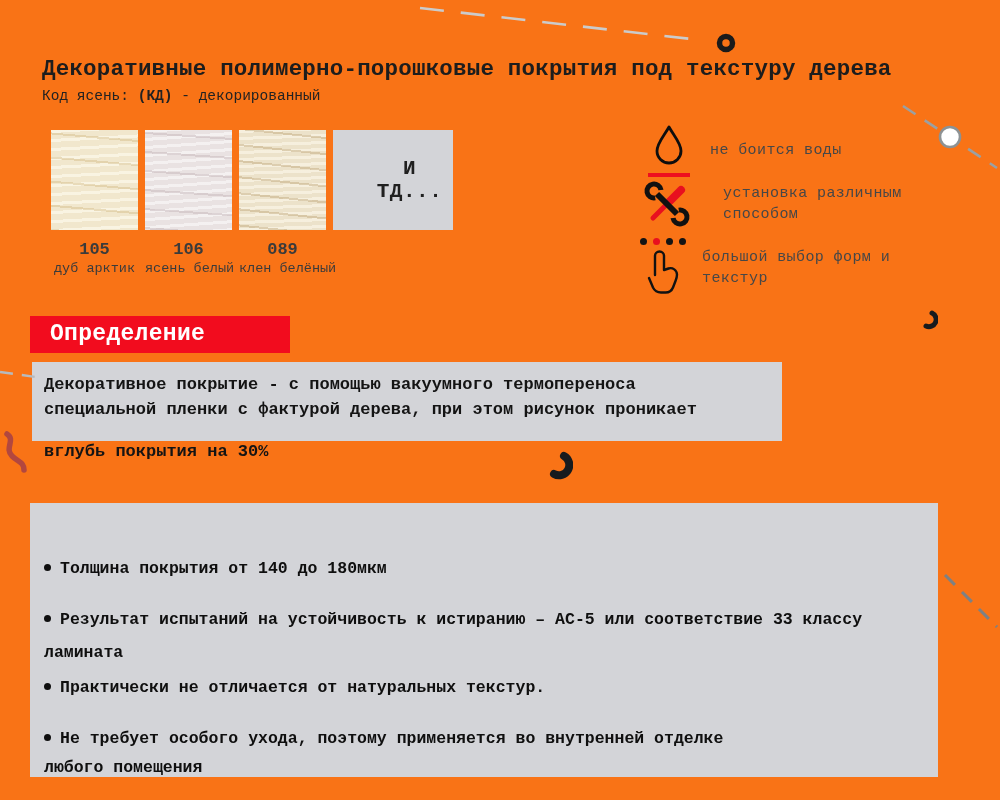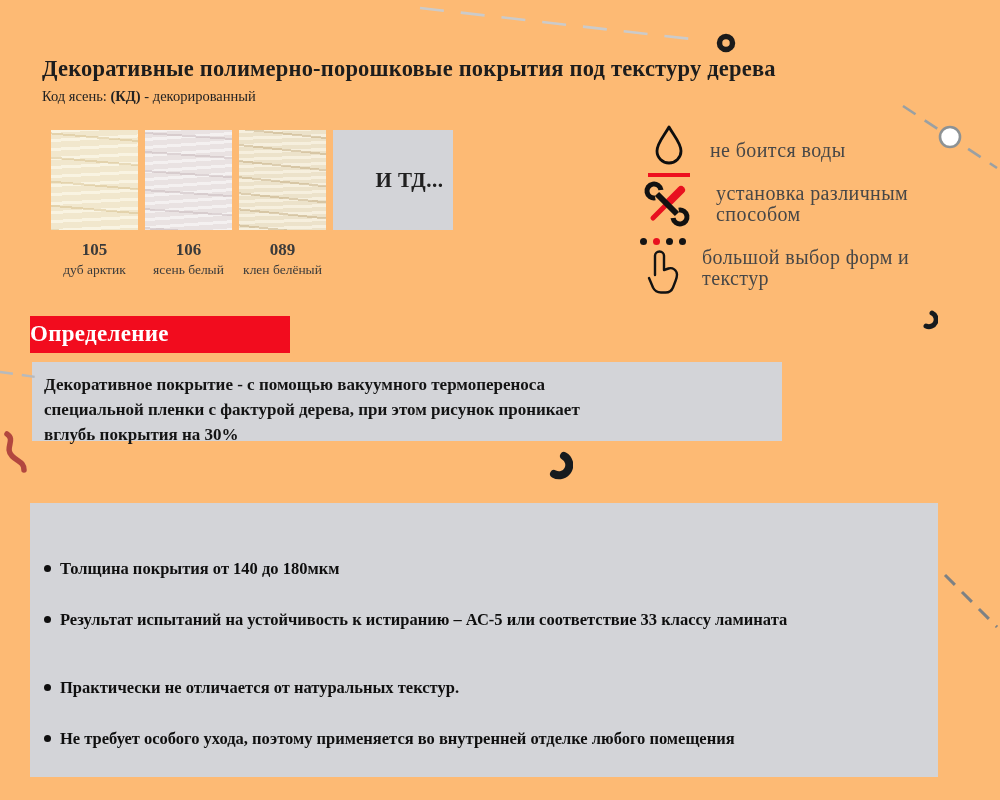--- a/index.html
+++ b/index.html
@@ -1,17 +1,17 @@
 <!DOCTYPE html>
 <html><head>
 <meta charset="utf-8">
 <style>
   html,body{margin:0;padding:0;background:#fff;}
-  .page{position:relative;width:1000px;height:800px;background:#fdba74;overflow:hidden;
-        font-family:Liberation Serif, serif;color:#1e1e1e;}
+  .page{position:relative;width:1000px;height:800px;background:#f97316;overflow:hidden;
+        font-family:Liberation Mono, monospace;color:#1e1e1e;}
   .abs{position:absolute;}
 
   
   .title{left:42px;top:56px;font-size:22.5px;font-weight:800;letter-spacing:.2px;color:#1d1d1d;white-space:nowrap;}
   .subtitle{left:42px;top:88px;font-size:14.5px;color:#222;}
   .subtitle b{font-weight:800;}
 
   
   .swatch-row{left:51px;top:130px;display:flex;gap:7px;}
   .swatch-cell{width:87px;text-align:center;}
@@ -28,30 +28,30 @@
   .sw-085{background-color:#e9c158;background-image:
     repeating-linear-gradient(184deg, rgba(186,138,40,0) 0 6px, rgba(186,138,40,.5) 6px 8px, rgba(186,138,40,0) 8px 13px),
     repeating-linear-gradient(178deg, rgba(255,230,160,.4) 0 2px, rgba(255,230,160,0) 2px 6px);}
   .sw-etc{background:#d3d4d8;display:flex;align-items:center;justify-content:center;
     font-size:21px;font-weight:600;color:#202020;letter-spacing:.5px;padding-left:33px;}
   .sw-code{margin-top:10px;font-size:17px;font-weight:700;color:#3b3b3b;}
   .sw-name{margin-top:2px;font-size:13.5px;font-weight:500;color:#3b3b3b;white-space:nowrap;}
 
   
   .benefit{display:flex;align-items:center;}
-  .benefit-label{font-size:20px;line-height:21px;color:#474747;letter-spacing:.4px;}
+  .benefit-label{font-size:15px;line-height:21px;color:#474747;letter-spacing:.4px;}
   .icon-col{width:58px;display:flex;flex-direction:column;align-items:center;flex:none;}
   .drop-underline{width:42px;height:4px;background:#ee0f1f;margin-top:3px;}
   .dots{display:flex;gap:6px;margin-bottom:2px;}
   .dot{width:7px;height:7px;border-radius:50%;background:#141414;}
   .dot.red{background:#e8101f;}
 
   
   .sec-header{left:30px;width:260px;height:37px;background:#f20c1e;color:#fff;
-    font-size:23px;font-weight:700;line-height:36px;padding-left:0;box-sizing:border-box;letter-spacing:.3px;}
+    font-size:23px;font-weight:700;line-height:36px;padding-left:20px;box-sizing:border-box;letter-spacing:.3px;}
   
   .panel{background:#d3d4d8;}
   .def-panel{left:32px;top:353px;width:750px;height:79px;margin-top:9px;}
   .def-line{position:absolute;left:12px;font-size:17px;font-weight:700;color:#141414;white-space:nowrap;}
   .feat-panel{left:30px;top:503px;width:908px;height:274px;}
   .bullet{position:absolute;left:14px;font-size:16.5px;font-weight:700;color:#0f0f0f;margin-top:28px;}
   .bdot{display:inline-block;width:7px;height:7px;border-radius:50%;background:#0f0f0f;margin-right:9px;vertical-align:2px;}
 
   .decor{pointer-events:none;}
 </style>
@@ -109,21 +109,21 @@
   <div class="abs benefit" style="left:638px;top:180px;">
     <div class="icon-col">
       <svg width="48" height="48" viewBox="0 0 48 48">
         <line x1="10" y1="38" x2="25" y2="23" stroke="#e8101f" stroke-width="5" stroke-linecap="round"></line>
         <line x1="27" y1="21" x2="38" y2="10" stroke="#e8101f" stroke-width="8" stroke-linecap="round"></line>
         <line x1="14" y1="14" x2="34" y2="34" stroke="#111" stroke-width="6"></line>
         <circle cx="11" cy="11" r="7" fill="none" stroke="#111" stroke-width="5" stroke-dasharray="33 11" transform="rotate(80 11 11)"></circle>
         <circle cx="37" cy="37" r="7" fill="none" stroke="#111" stroke-width="5" stroke-dasharray="33 11" transform="rotate(-100 37 37)"></circle>
       </svg>
     </div>
-    <div class="benefit-label" style="margin-left:20px;max-width:215px;">установка различным способом</div>
+    <div class="benefit-label" style="margin-left:27px;max-width:215px;">установка различным способом</div>
   </div>
 
   <div class="abs benefit" style="left:634px;top:238px;">
     <div class="icon-col">
       <div class="dots">
         <span class="dot"></span>
           <span class="dot red"></span>
           <span class="dot"></span>
           <span class="dot"></span>
       </div>
@@ -131,21 +131,21 @@
         <path d="M15 28 L15 9 a4.5 4.5 0 0 1 9 0 V23 l4.5 -1.5 a6.5 6.5 0 0 1 8.5 6 c0 1.5 -.5 4 -1.5 6.5 l-2.5 6.5 a8 8 0 0 1 -7.5 5 h-4.5 a9 9 0 0 1 -8 -5 l-4 -9.5" fill="none" stroke="#121212" stroke-width="2.4" stroke-linecap="round" stroke-linejoin="round"></path>
       </svg>
     </div>
     <div class="benefit-label" style="margin-left:10px;max-width:215px;">большой выбор форм и текстур</div>
   </div>
 
   <div class="abs sec-header" style="top:316px;">Определение</div>
   <div class="abs panel def-panel">
     <div class="def-line" style="top:13px;">Декоративное покрытие - с помощью вакуумного термопереноса</div>
     <div class="def-line" style="top:38px;">специальной пленки с фактурой дерева, при этом рисунок проникает</div>
-    <div class="def-line" style="top:63px;">вглубь покрытия на 30%</div>
+    <div class="def-line" style="top:80px;">вглубь покрытия на 30%</div>
   </div>
 
   <div class="abs panel feat-panel">
     <div class="bullet" style="top:28px;">
       <span class="bdot"></span><span>Толщина покрытия от 140 до 180мкм</span>
     </div>
     <div class="bullet" style="top:72px;width:880px;line-height:33px;">
       <span class="bdot"></span><span>Результат испытаний на устойчивость к истиранию – АС-5 или соответствие 33 классу ламината</span>
     </div>
     <div class="bullet" style="top:147px;">

